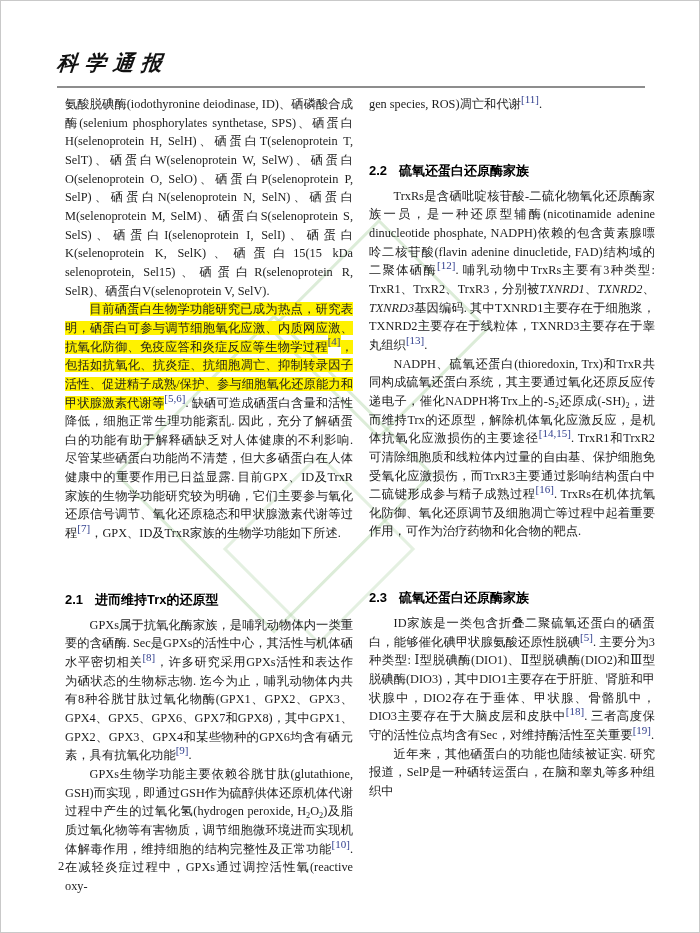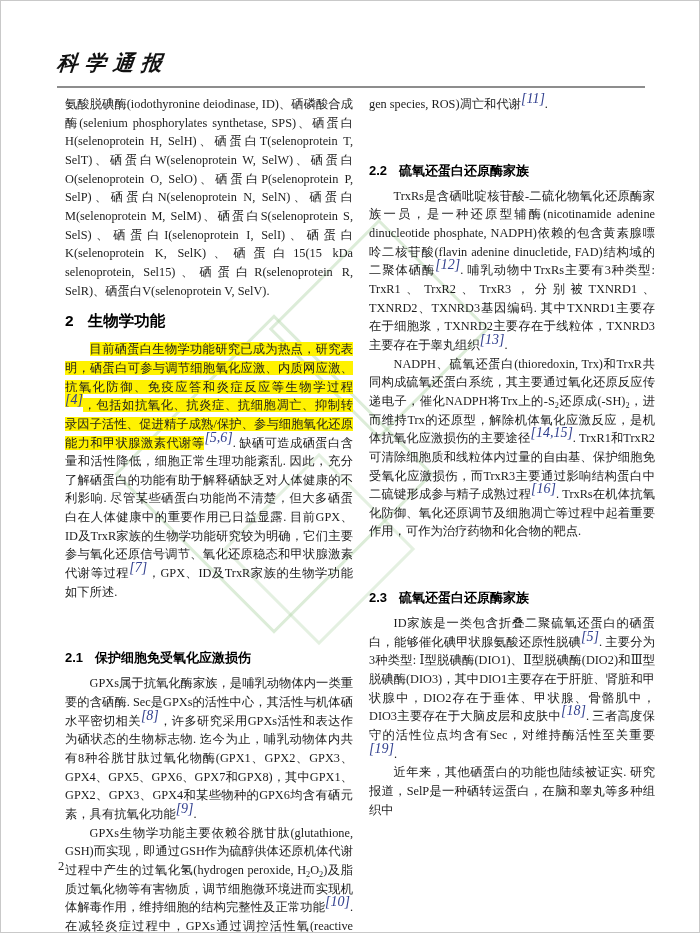--- a/index.html
+++ b/index.html
@@ -47,32 +47,31 @@
     font-family:"Liberation Sans","DejaVu Sans",sans-serif;
     font-weight:bold;color:#000;
     margin:9px 0 7px 0;
   }
   .sec-h.level1{font-size:15.5px;margin:11px 0 8px 0;}
   .sec-h.level2{font-size:13px;}
   .sec-num{display:inline-block;margin-right:14px;}
   .sec-h.level2 .sec-num{margin-right:12px;margin-top:40px;}
   .hl{background:#fff200;}
   .sup{
-    font-size:14px;
+    font-size:11px;
     vertical-align:super;
     line-height:0;
     color:#33418f;
-    font-style:italic;
   }
   .sub{
     font-size:8.3px;
     vertical-align:sub;
     line-height:0;
   }
-  .i{}
+  .i{font-style:italic;}
   .page-num{
     position:absolute;left:57px;top:858px;
     font-size:12.5px;
   }
   .watermark{position:absolute;left:0;top:0;width:700px;height:933px;pointer-events:none;}
   .wm-diamond{
     position:absolute;
     border:3px solid rgba(178,212,168,0.45);
     transform:rotate(45deg);
   }
@@ -94,28 +93,25 @@
   <div class="masthead">
     <span class="logo">科学通报</span>
   </div>
   <div class="rule"></div>
 
   <div class="columns">
 
     <div class="col left">
       <p class="body"><span>氨酸脱碘酶(iodothyronine deiodinase, ID)、硒磷酸合成酶(selenium phosphorylates synthetase, SPS)、硒蛋白H(selenoprotein H, SelH)、硒蛋白T(selenoprotein T, SelT)、硒蛋白W(selenoprotein W, SelW)、硒蛋白O(selenoprotein O, SelO)、硒蛋白P(selenoprotein P, SelP)、硒蛋白N(selenoprotein N, SelN)、硒蛋白M(selenoprotein M, SelM)、硒蛋白S(selenoprotein S, SelS)、硒蛋白I(selenoprotein I, SelI)、硒蛋白K(selenoprotein K, SelK)、硒蛋白15(15 kDa selenoprotein, Sel15)、硒蛋白R(selenoprotein R, SelR)、硒蛋白V(selenoprotein V, SelV).</span></p>
 
-      <div class="sec-h level1">
-        <span class="sec-num">2</span><span>生物学功能</span>
-      </div>
 
       <p class="body indent"><span class="hl">目前硒蛋白生物学功能研究已成为热点，研究表明，硒蛋白可参与调节细胞氧化应激、内质网应激、抗氧化防御、免疫应答和炎症反应等生物学过程</span><span class="sup hl">[4]</span><span class="hl">，包括如抗氧化、抗炎症、抗细胞凋亡、抑制转录因子活性、促进精子成熟/保护、参与细胞氧化还原能力和甲状腺激素代谢等</span><span class="sup">[5,6]</span><span>. 缺硒可造成硒蛋白含量和活性降低，细胞正常生理功能紊乱. 因此，充分了解硒蛋白的功能有助于解释硒缺乏对人体健康的不利影响. 尽管某些硒蛋白功能尚不清楚，但大多硒蛋白在人体健康中的重要作用已日益显露. 目前GPX、ID及TrxR家族的生物学功能研究较为明确，它们主要参与氧化还原信号调节、氧化还原稳态和甲状腺激素代谢等过程</span><span class="sup">[7]</span><span>，GPX、ID及TrxR家族的生物学功能如下所述.</span></p>
 
       <div class="sec-h level2">
-        <span class="sec-num">2.1</span><span>保护细胞免受氧化应激损伤</span>
+        <span class="sec-num">2.1</span><span>进而维持Trx的还原型</span>
       </div>
 
       <p class="body indent"><span>GPXs属于抗氧化酶家族，是哺乳动物体内一类重要的含硒酶. Sec是GPXs的活性中心，其活性与机体硒水平密切相关</span><span class="sup">[8]</span><span>，许多研究采用GPXs活性和表达作为硒状态的生物标志物. 迄今为止，哺乳动物体内共有8种谷胱甘肽过氧化物酶(GPX1、GPX2、GPX3、GPX4、GPX5、GPX6、GPX7和GPX8)，其中GPX1、GPX2、GPX3、GPX4和某些物种的GPX6均含有硒元素，具有抗氧化功能</span><span class="sup">[9]</span><span>.</span></p>
       <p class="body indent"><span>GPXs生物学功能主要依赖谷胱甘肽(glutathione, GSH)而实现，即通过GSH作为硫醇供体还原机体代谢过程中产生的过氧化氢(hydrogen peroxide, H</span><span class="sub">2</span><span>O</span><span class="sub">2</span><span>)及脂质过氧化物等有害物质，调节细胞微环境进而实现机体解毒作用，维持细胞的结构完整性及正常功能</span><span class="sup">[10]</span><span>. 在减轻炎症过程中，GPXs通过调控活性氧(reactive oxy-</span></p>
     </div>
 
     <div class="col right">
       <p class="body"><span>gen species, ROS)凋亡和代谢</span><span class="sup">[11]</span><span>.</span></p>
 
       <div class="sec-h level2">

